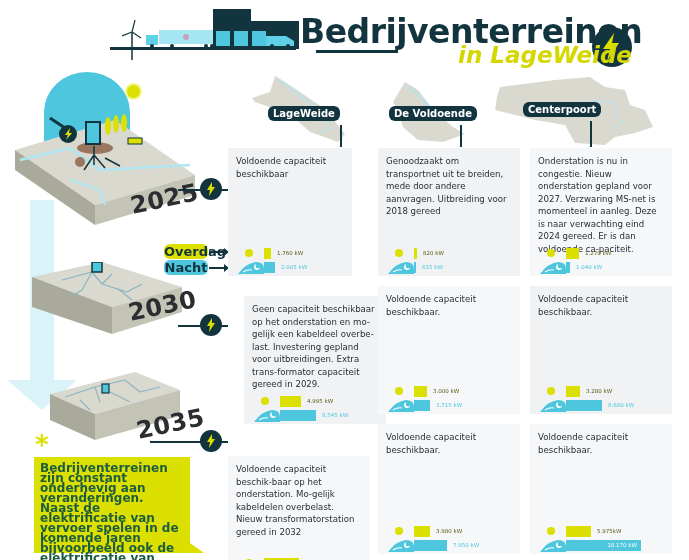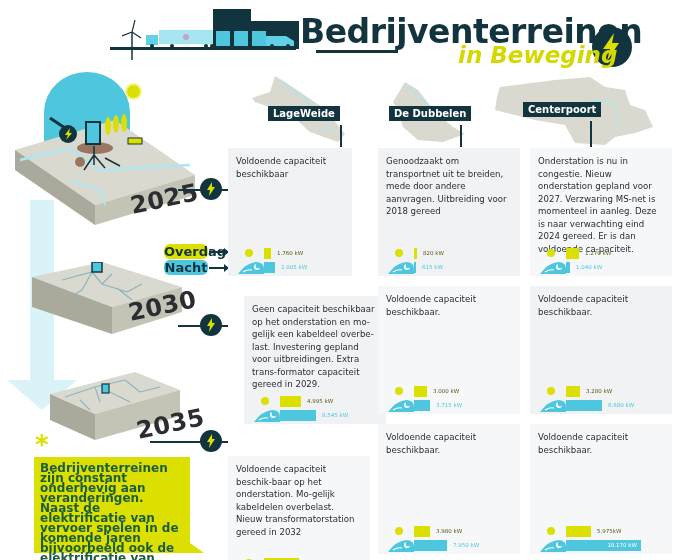--- a/index.html
+++ b/index.html
@@ -41,21 +41,21 @@
   .legend-arrow::after { content: ""; position: absolute; right: -2px; top: -3px; border-left: 5px solid #12343f; border-top: 4px solid transparent; border-bottom: 4px solid transparent; }
 
   
   .asterisk { position: absolute; left: 35px; top: 432px; font-size: 26px; font-weight: bold; color: #dbe000; line-height: 1; }
   .note-box { position: absolute; left: 34px; top: 457px; width: 156px; height: 96px; background: #dbe000; padding: 6px 6px 0 6px; }
   .note-box::after { content: ""; position: absolute; right: -14px; bottom: 0; border-left: 14px solid #dbe000; border-top: 10px solid transparent; }
   .note-text { font-size: 12px; line-height: 10px; color: #1c5d40; font-weight: bold; }
 
   
   .region-map { position: absolute; }
-  .region-label { position: absolute; height: 15px; background: #12343f; color: #ffffff; font-size: 10px; font-weight: bold; line-height: 15px; padding: 0 5px; white-space: nowrap; }
+  .region-label { position: absolute; height: 15px; background: #12343f; color: #ffffff; font-size: 10px; font-weight: bold; line-height: 15px; padding: 0 5px; white-space: nowrap; border-radius: 6px; }
   .region-stem { position: absolute; width: 2px; background: #12343f; }
 
   
   .card { position: absolute; background: #f1f2f4; padding: 7px 7px 0 8px; }
   .card.alt { background: #f6f7f9; }
   .card-text { font-size: 8.6px; line-height: 12.5px; color: #1f2a30; }
   .cap { position: absolute; left: 10px; }
   .cap-row { position: relative; height: 14px; display: flex; align-items: center; }
   .cap-icon { width: 26px; height: 14px; position: relative; }
   .sun-ico { position: absolute; left: 7px; top: 3px; width: 8px; height: 8px; border-radius: 50%; background: #dbe000; }
@@ -100,21 +100,21 @@
     <circle cx="8" cy="13" r="2" fill="#12343f"></circle>
       <circle cx="24" cy="13" r="2" fill="#12343f"></circle>
   </svg>
   <div class="main-title">Bedrijventerreinen</div>
   <div class="title-underline"></div>
   <div class="bolt-badge">
     <svg width="22" height="28" viewBox="0 0 22 28">
       <path d="M14 0 L3 16 L10 16 L7 28 L19 10 L12 10 Z" fill="#dbe000"></path>
     </svg>
   </div>
-  <div class="sub-title">in Beweging</div>
+  <div class="sub-title">in LageWeide</div>
 </div>
 
 <div class="arrow-shaft"></div>
 <div class="arrow-head"></div>
 
 <div class="globe"></div>
 <div class="sun"></div>
 
 <div class="block" style="left:10px; top:110px;">
   <svg width="185" height="115" viewBox="0 0 185 115">
@@ -194,21 +194,21 @@
   <path d="M30,6 L80,45" stroke="#aee6f2" stroke-width="1.5" fill="none"></path>
   <path d="M70,40 L82,55 L70,58" stroke="#aee6f2" stroke-width="1" fill="none"></path>
 </svg>
 <div class="region-label" style="left:268px; top:106px;">LageWeide</div>
 <div class="region-stem" style="left:340px; top:125px; height:22px;"></div>
 
 <svg class="region-map" style="left:393px; top:82px;" width="75" height="62" viewBox="0 0 75 62">
   <polygon points="12,0 25,8 42,30 60,45 72,52 50,60 25,58 10,45 5,28 0,20" fill="#d9d9cf"></polygon>
   <path d="M15,4 L45,32" stroke="#aee6f2" stroke-width="1.5" fill="none"></path>
 </svg>
-<div class="region-label" style="left:389px; top:106px;">De Dubbelen</div>
+<div class="region-label" style="left:389px; top:106px;">De Voldoende</div>
 <div class="region-stem" style="left:460px; top:125px; height:22px;"></div>
 
 <svg class="region-map" style="left:495px; top:75px;" width="160" height="75" viewBox="0 0 160 75">
   <polygon points="5,12 60,5 95,2 110,12 130,15 135,30 150,35 158,52 140,58 120,62 110,70 80,68 70,50 40,45 20,40 0,35 2,22" fill="#d9d9cf"></polygon>
   <path d="M95,25 L120,28 L122,45 M115,55 L130,45" stroke="#aee6f2" stroke-width="1" fill="none"></path>
 </svg>
 <div class="region-label" style="left:523px; top:102px;">Centerpoort</div>
 <div class="region-stem" style="left:590px; top:121px; height:26px;"></div>
 
 <svg width="0" height="0" style="position:absolute">

